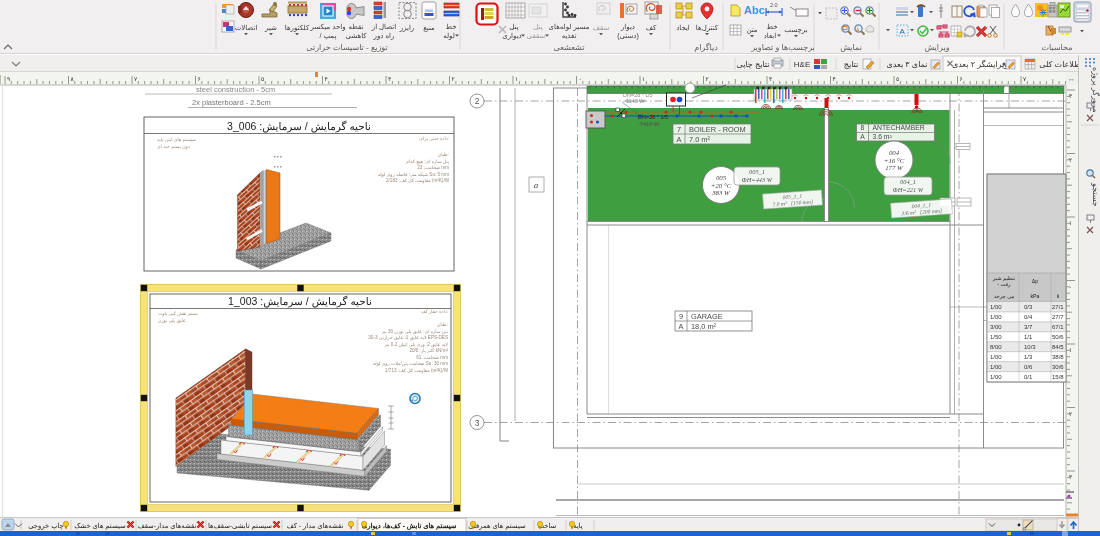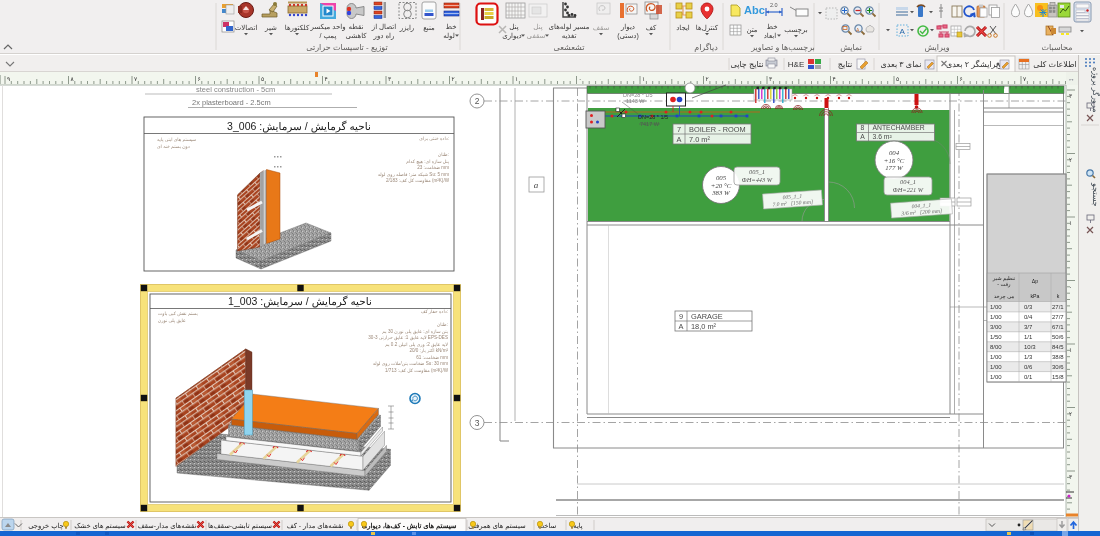--- a/index.html
+++ b/index.html
@@ -1,21 +1,21 @@
 <!DOCTYPE html>
 <html lang="fa"><head>
 <meta charset="utf-8">
 <style>
 *{margin:0;padding:0;box-sizing:border-box;}
 html,body{width:1100px;height:536px;overflow:hidden;background:#fff;}
 body{font-family:"Liberation Sans",sans-serif;}
 #app{position:relative;width:1100px;height:536px;background:#fff;}
 .abs{position:absolute;}
 #ribbon{left:0;top:0;width:1100px;height:54px;background:#f1efef;border-bottom:1px solid #d5d2cf;}
-#tabrow{left:0;top:55px;width:1100px;height:17px;background:#f1efee;border-bottom:1px solid #d8d5d2;}
+#tabrow{left:0;top:55px;width:1100px;height:17px;background:#f1efee;border-bottom:1px solid #d8d5d2;padding-left:6px;}
 #statusbar{left:0;top:517px;width:1100px;height:14px;background:#f0eeee;border-top:1px solid #c9c6c3;}
 #taskbar{left:0;top:531px;width:1100px;height:5px;background:#1565d2;}
 #rpanel{left:1078px;top:55px;width:22px;height:476px;background:#f0efed;border-left:1px solid #c6c3c0;}
 </style>
 </head>
 <body>
 <div id="app">
   <div id="ribbon" class="abs">
   <svg width="1100" height="54" font-family="&quot;Liberation Sans&quot;,sans-serif">
     <defs>

